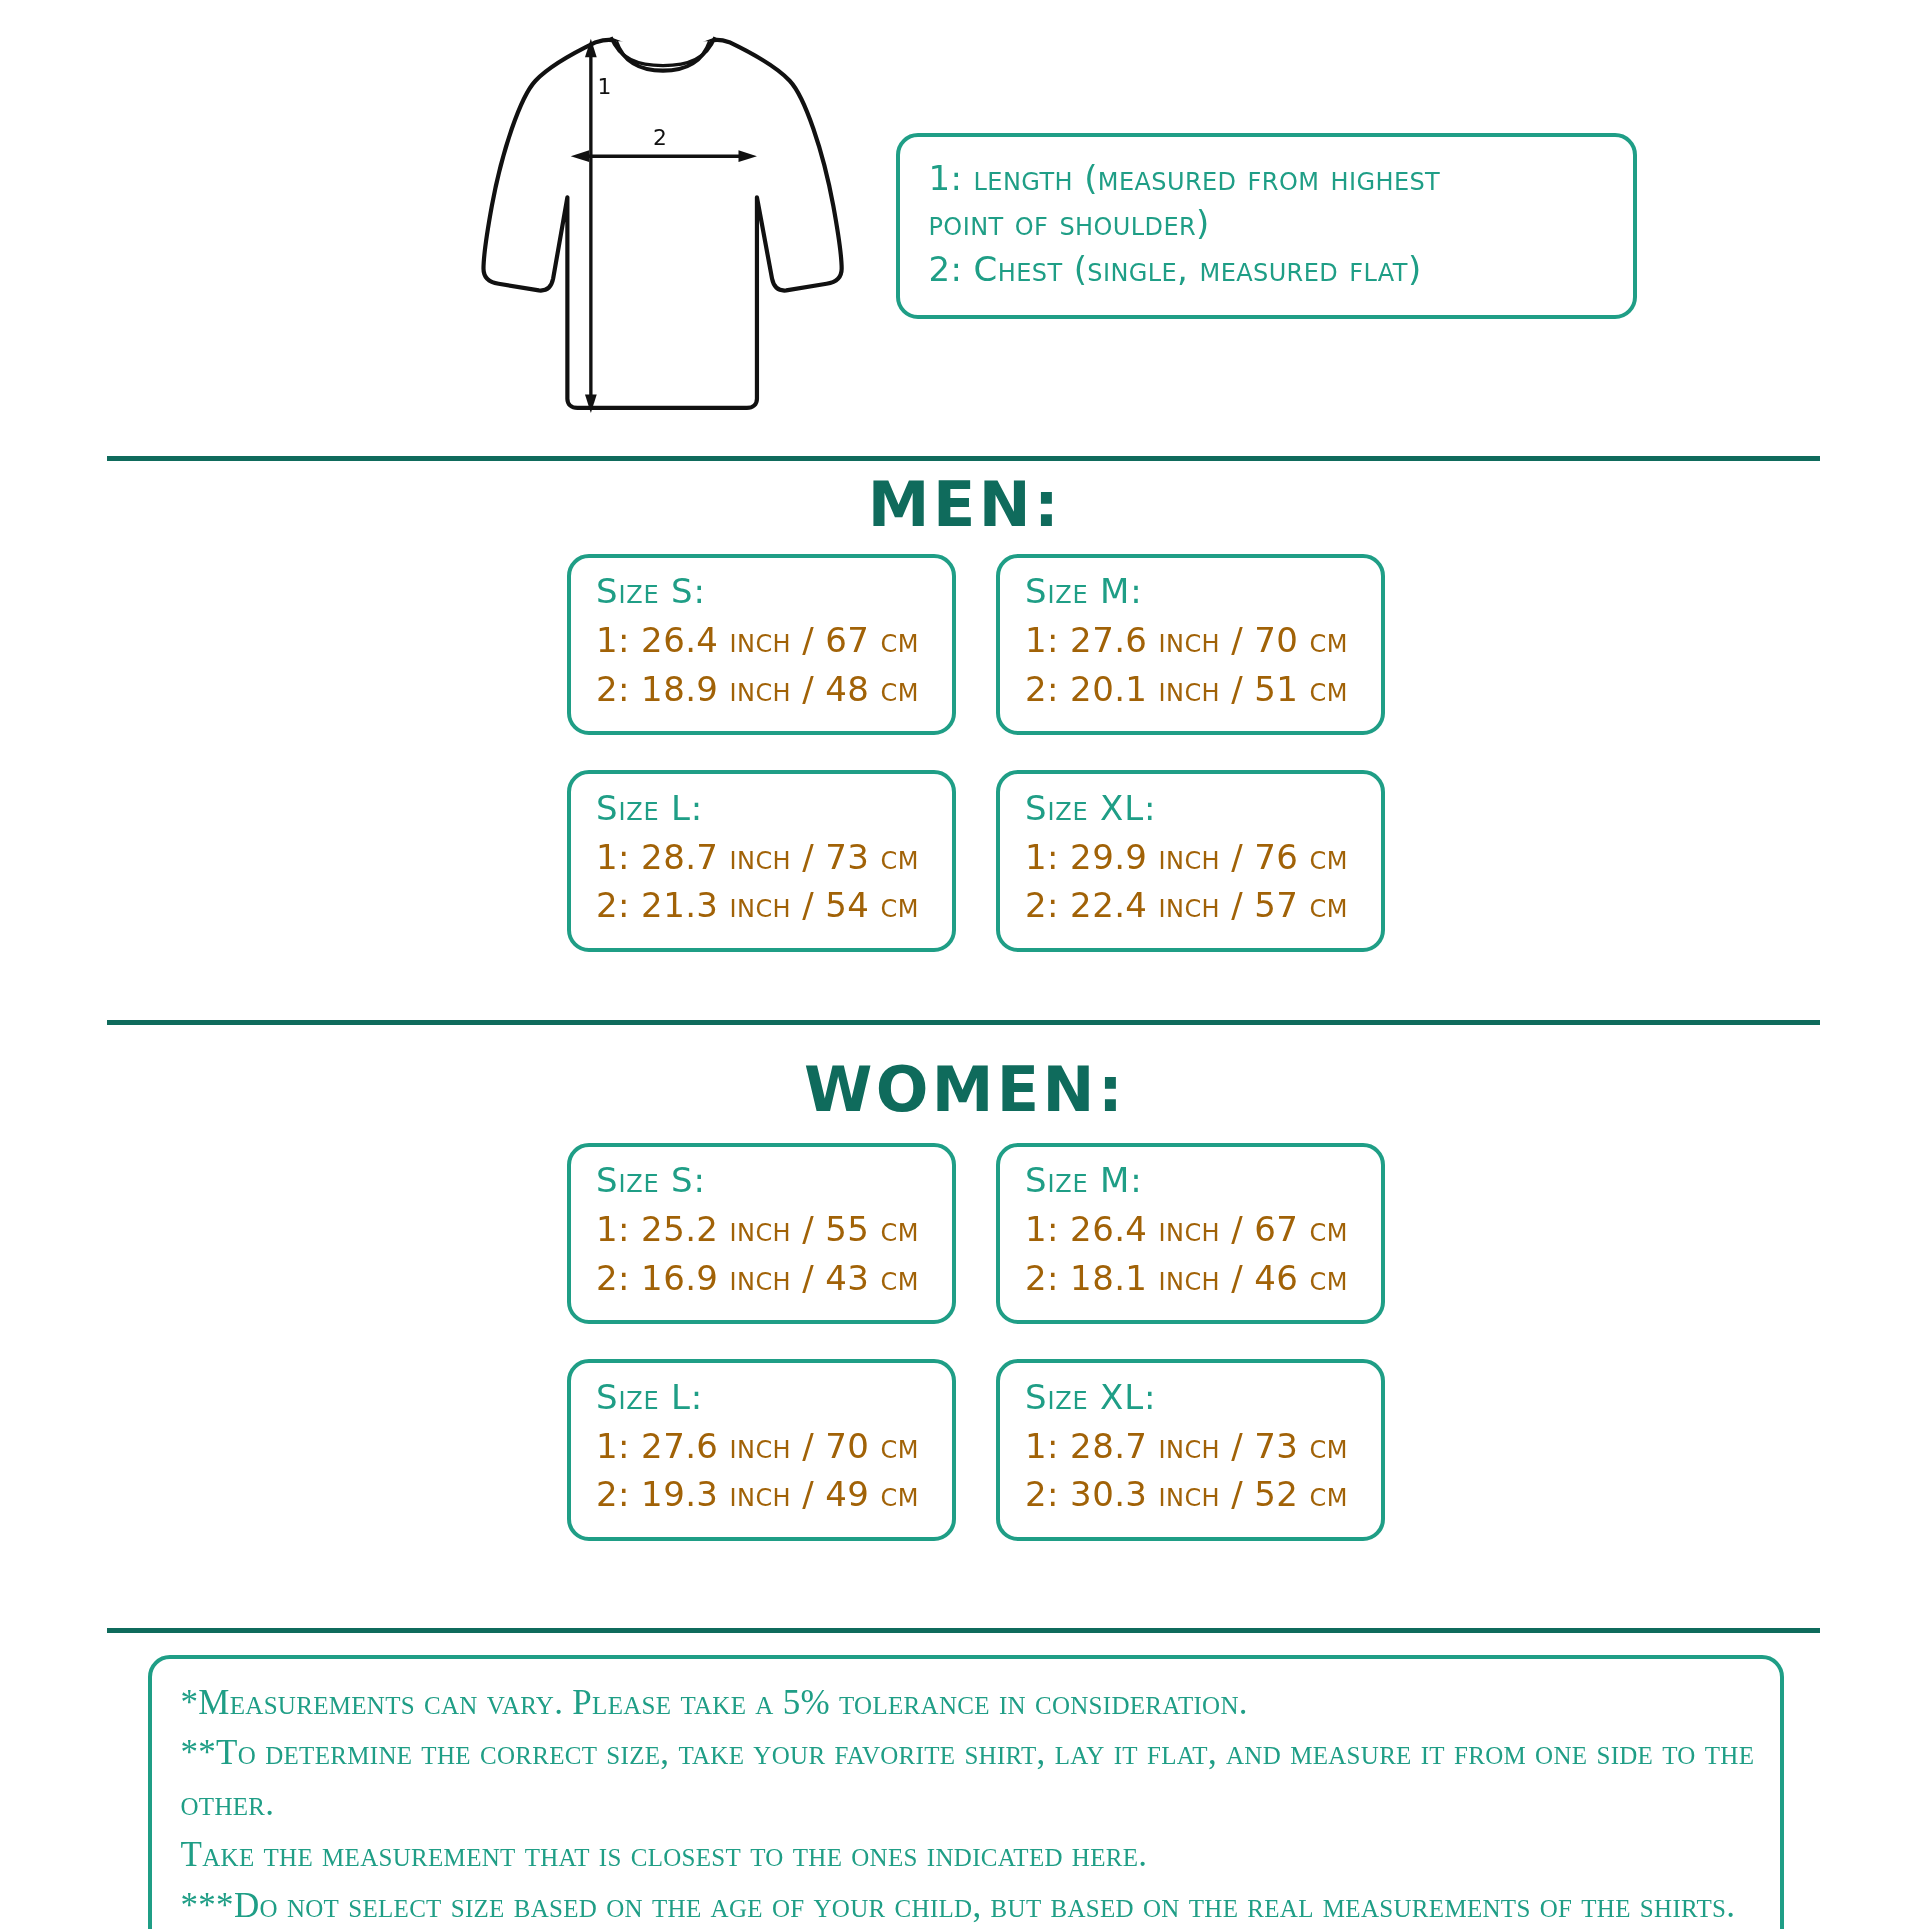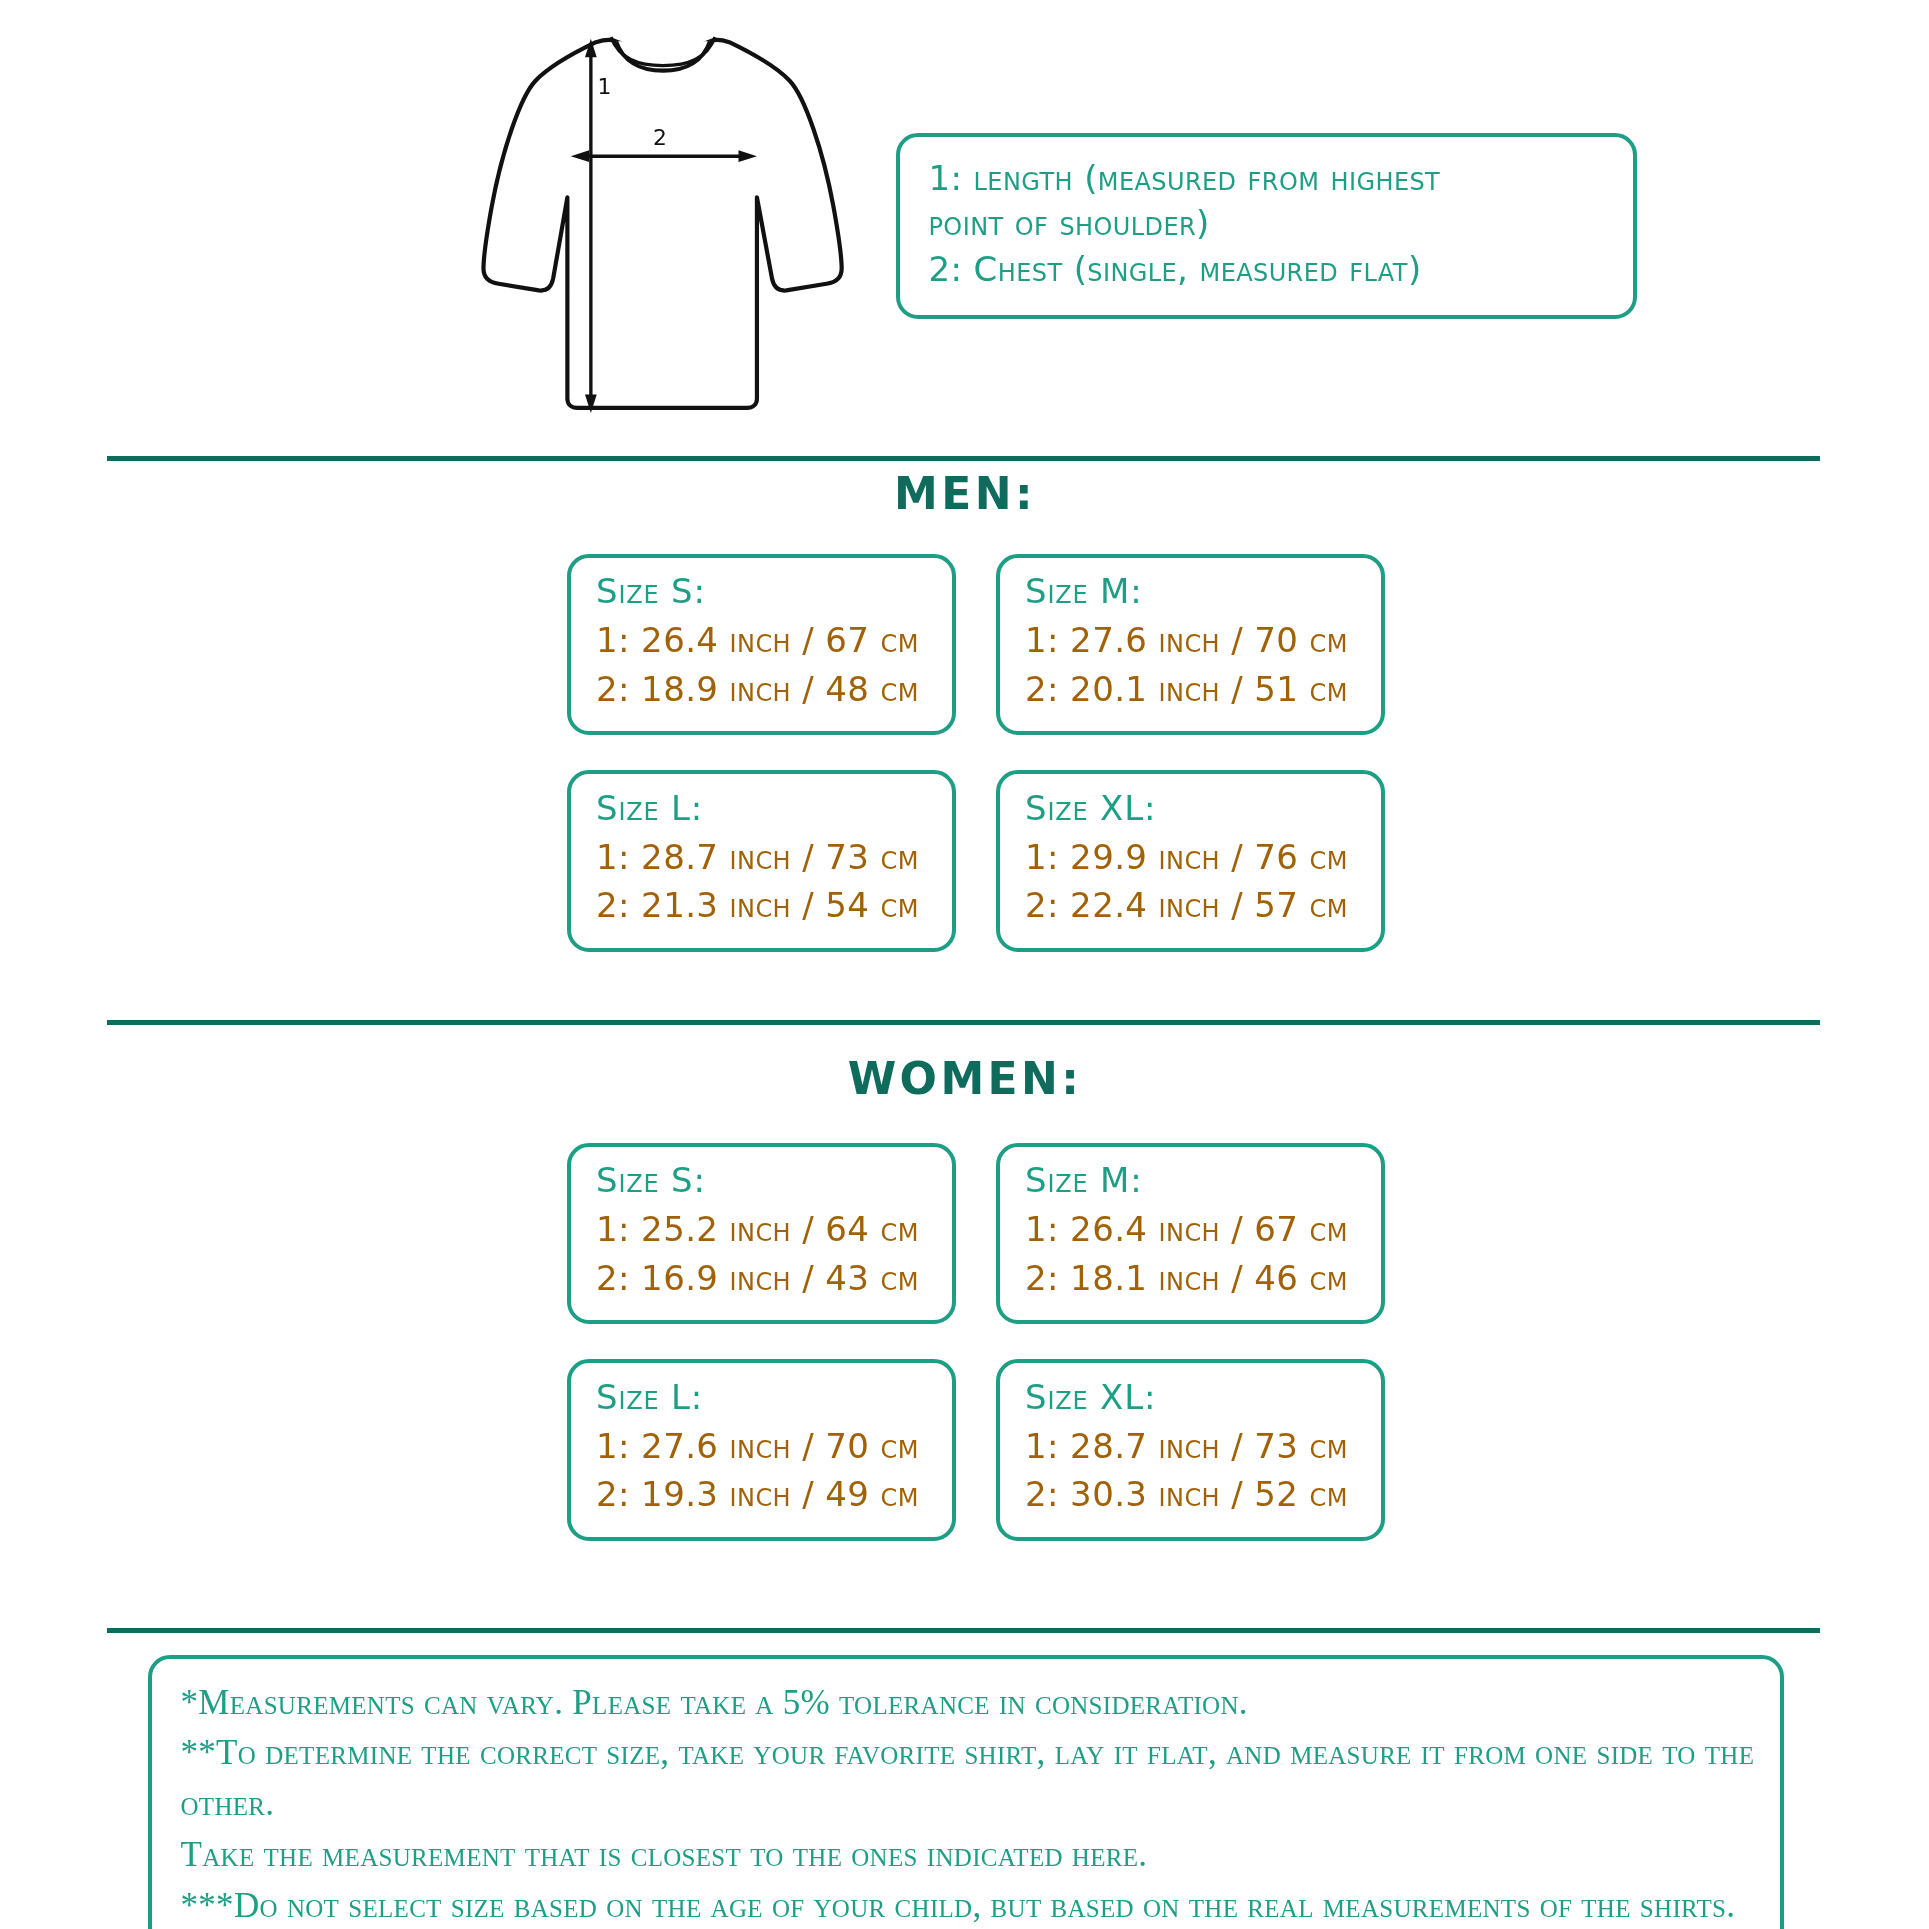--- a/index.html
+++ b/index.html
@@ -64,21 +64,21 @@
   }
   .rule.r1 { top: 456px; }
   .rule.r2 { top: 1020px; }
   .rule.r3 { top: 1628px; }
 
   
   .group-title {
     position: absolute;
     width: 100%;
     text-align: center;
-    font-size: 44px;
+    font-size: 62px;
     color: #0f6b5c;
     letter-spacing: 3.4px;
     font-weight: bold;
   }
   .group-title.men { top: 468px; }
   .group-title.women { top: 1053px; }
 
   
   .cards {
     position: absolute;
@@ -213,21 +213,21 @@
     </div>
   </div>
 
   <div class="rule r2"></div>
 
   <div class="group-title women">WOMEN:</div>
   <div class="cards women">
     <div class="card-row">
       <div class="card">
         <div class="card-title">Size S:</div>
-        <div class="card-line">1: 25.2 inch / 64 cm</div>
+        <div class="card-line">1: 25.2 inch / 55 cm</div>
         <div class="card-line">2: 16.9 inch / 43 cm</div>
       </div>
       <div class="card">
         <div class="card-title">Size M:</div>
         <div class="card-line">1: 26.4 inch / 67 cm</div>
         <div class="card-line">2: 18.1 inch / 46 cm</div>
       </div>
     </div>
     <div class="card-row">
       <div class="card">

